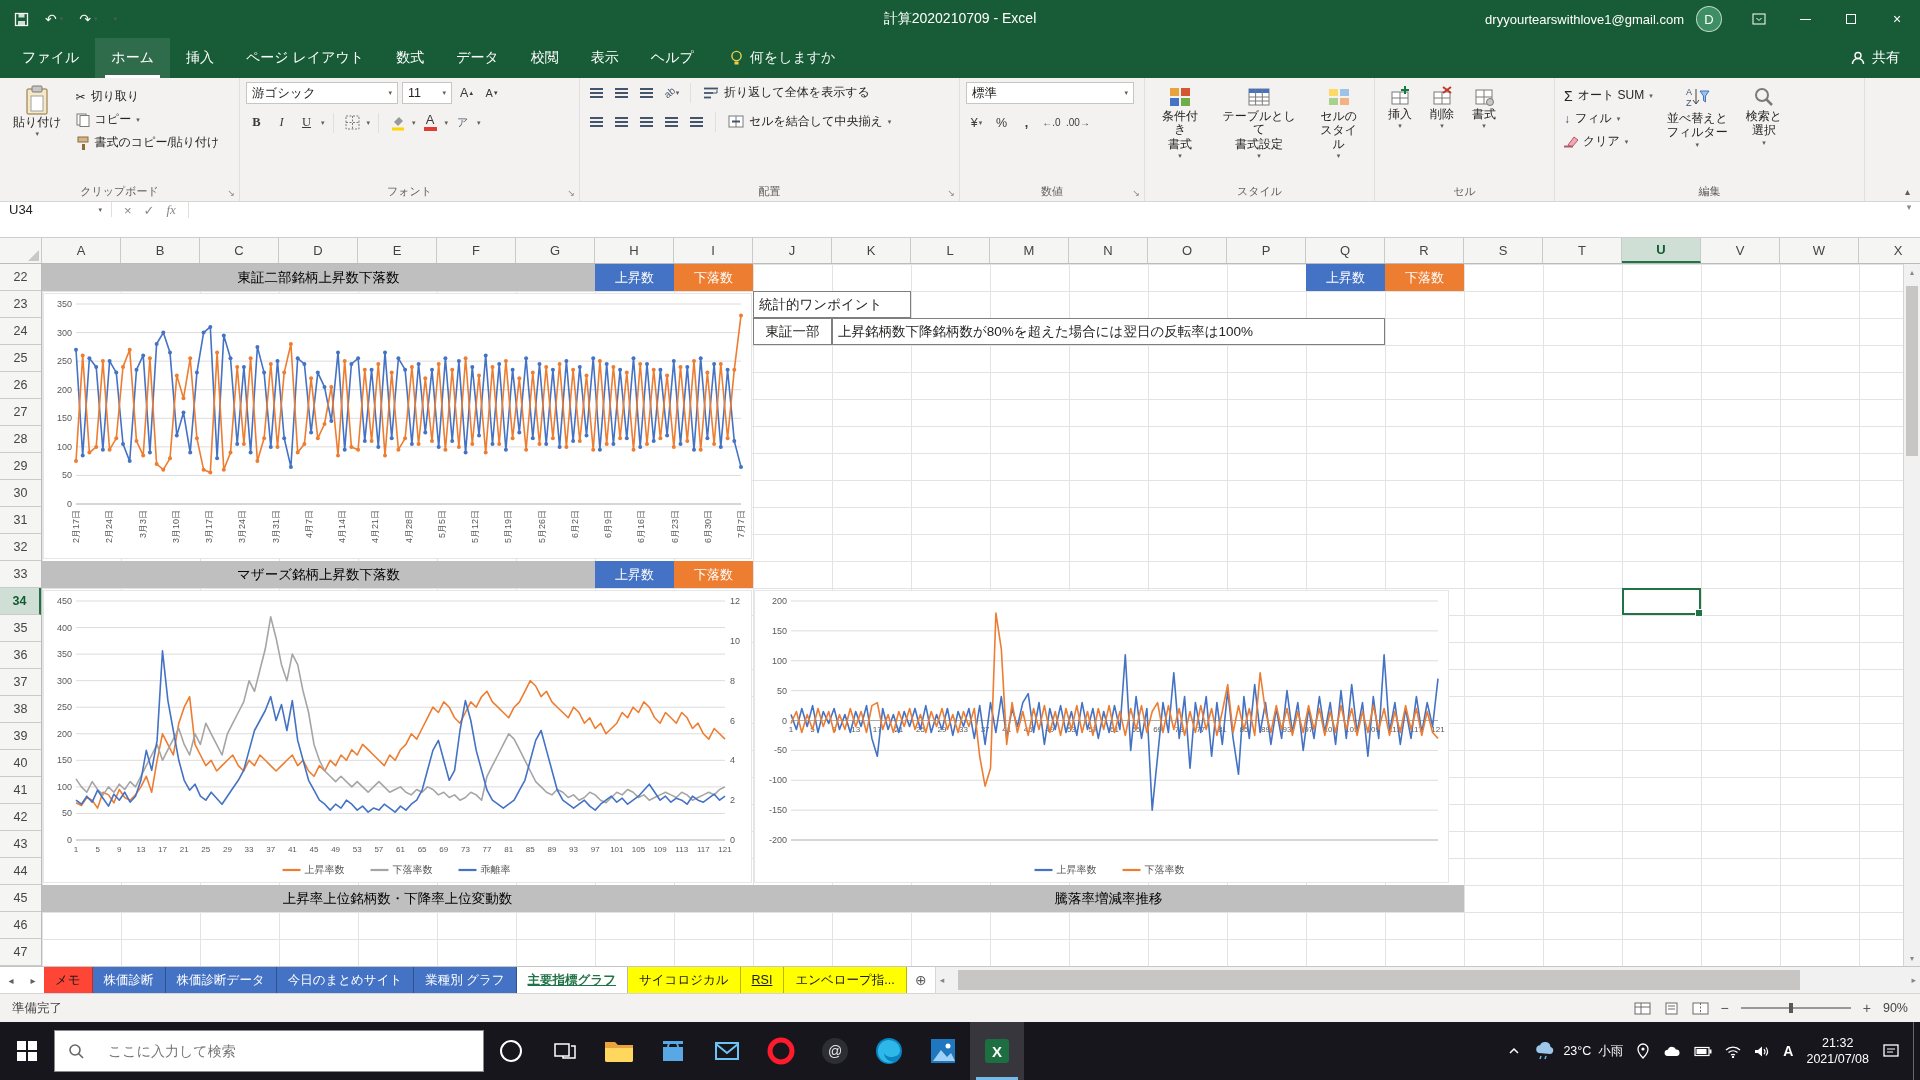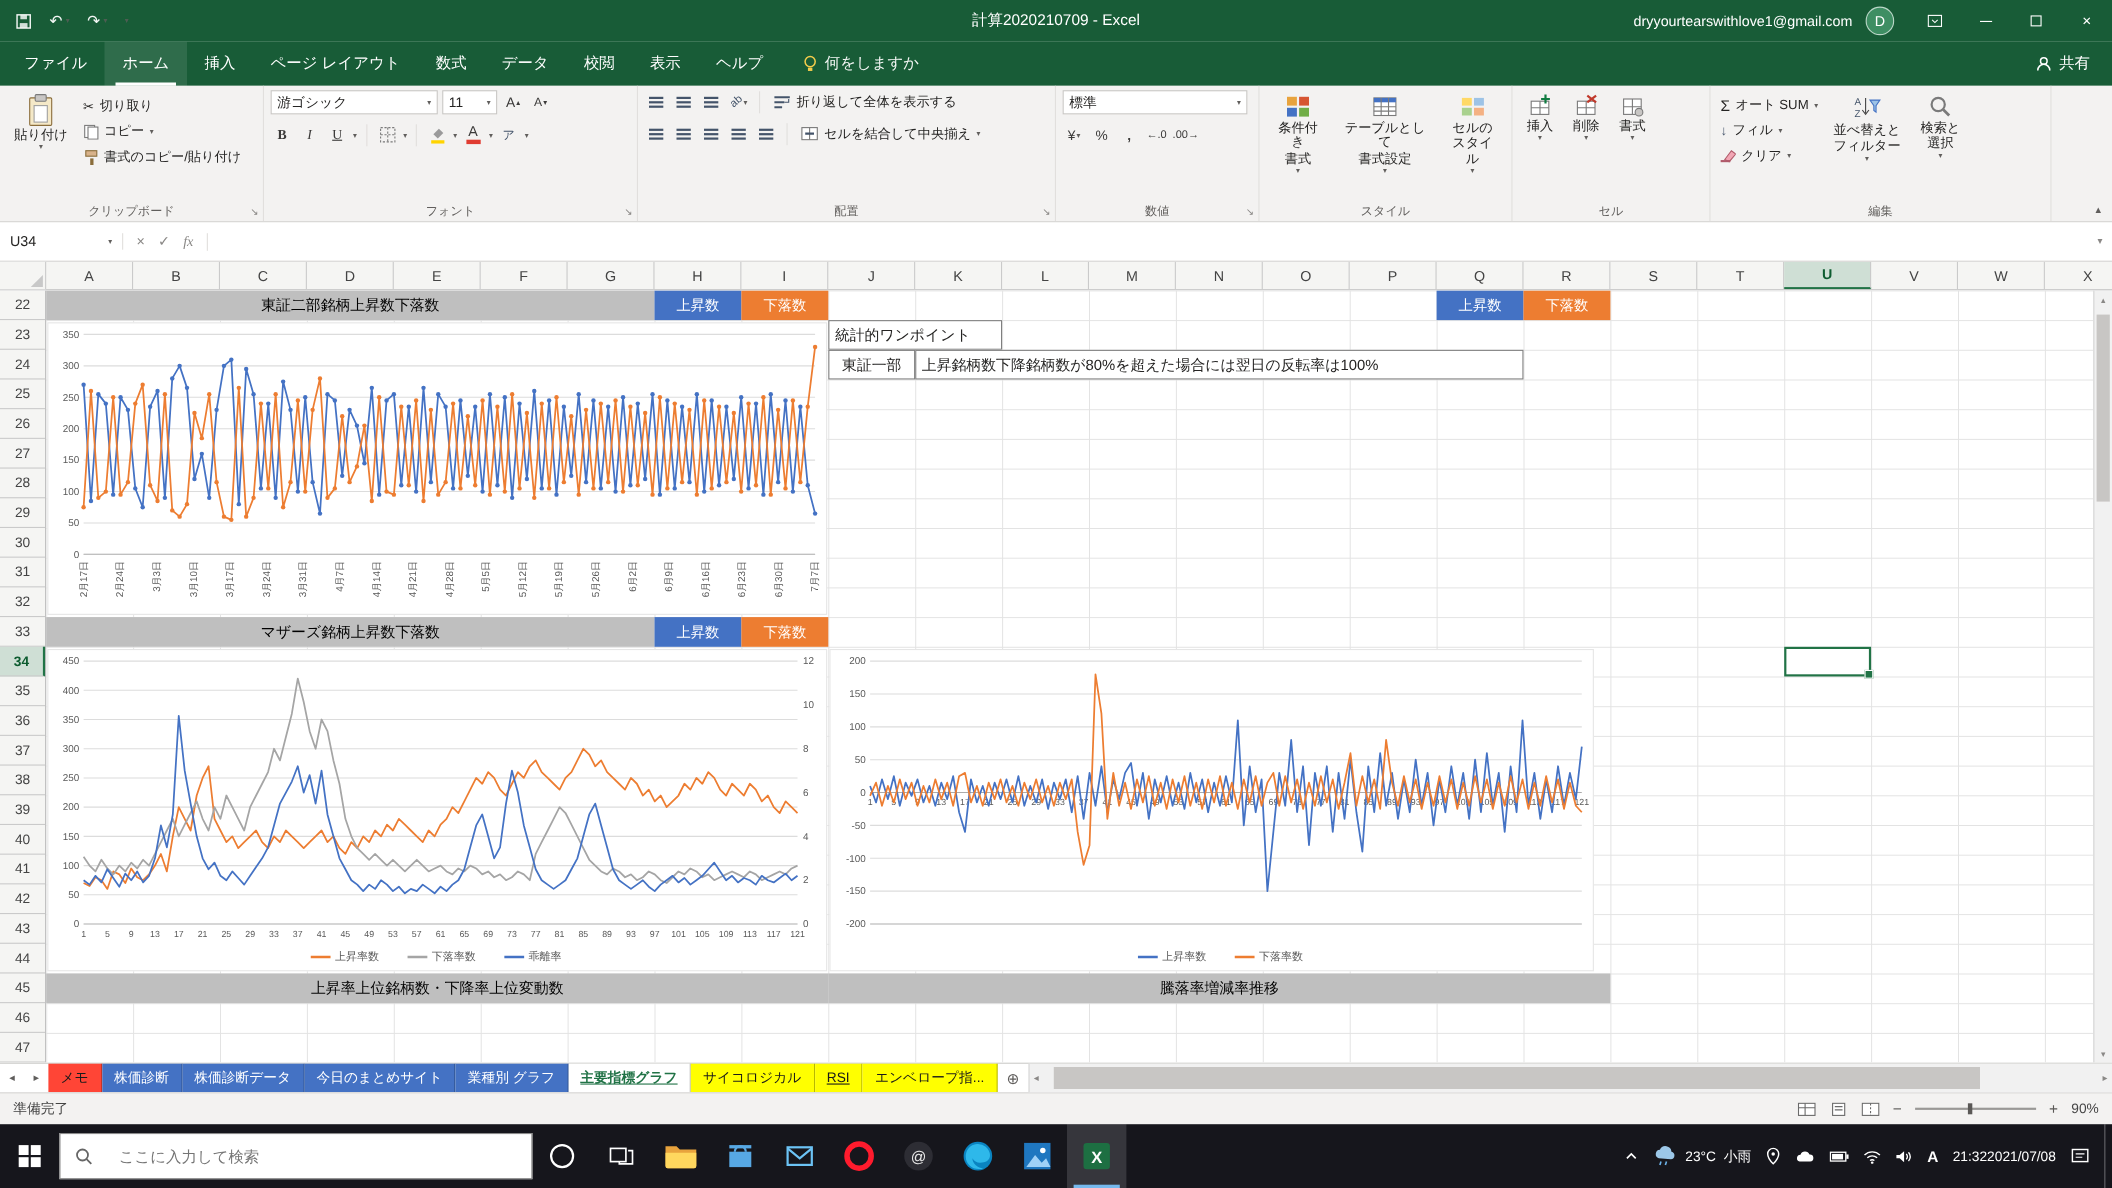--- a/index.html
+++ b/index.html
@@ -47,21 +47,21 @@
 .boldB{font-weight:bold;font-family:"Liberation Serif",serif}
 .italI{font-style:italic;font-family:"Liberation Serif",serif}
 .undU{text-decoration:underline;font-family:"Liberation Serif",serif}
 .acolor{position:relative;font-size:13px;line-height:12px;display:inline-flex;flex-direction:column;align-items:center}
 .acolor .bar{width:13px;height:4px;margin-top:1px;display:block}
 .orient{display:inline-block;transform:rotate(-40deg);font-size:10px;color:#44546a}
 .vline{width:1px;height:40px;background:#e1dfdd;margin:0 4px}
 .collapse-ribbon{position:absolute;right:10px;bottom:4px;color:#605e5c;font-size:10px}
 
 
-.fbar{height:36px;display:flex;align-items:center;background:#fff;border-bottom:1px solid #cfcdcb;flex:0 0 auto}
+.fbar{height:36px;display:flex;align-items:flex-start;background:#fff;border-bottom:1px solid #cfcdcb;flex:0 0 auto}
 .namebox{width:112px;display:flex;align-items:center;justify-content:space-between;padding:0 9px;border-right:1px solid #e1dfdd;font-size:13px}
 .fxicons{display:flex;align-items:center;gap:12px;padding:0 12px;color:#8a8886;border-right:1px solid #e1dfdd;font-size:13px}
 .fx{font-style:italic;font-family:"Liberation Serif",serif}
 .finput{flex:1}
 .fexpand{width:22px;display:flex;align-items:center;justify-content:center;color:#8a8886;font-size:9px}
 
 
 .colhead{height:26px;display:flex;background:#f5f5f3;border-bottom:1px solid #bcbcbc;flex:0 0 auto}
 .corner{width:42px;flex:0 0 42px;border-right:1px solid #cacaca;position:relative;background:#f5f5f3}
 .corner::after{content:"";position:absolute;right:2px;bottom:2px;border-left:11px solid transparent;border-bottom:11px solid #c8c8c8}
@@ -105,21 +105,21 @@
 .taskbar{height:58px;background:#16161c;display:flex;align-items:center;color:#fff;flex:0 0 auto}
 .tbtile{width:54px;height:58px;display:flex;align-items:center;justify-content:center;position:relative;flex:0 0 auto}
 .tbtile.active{background:rgba(255,255,255,.14)}
 .tbtile.active::after{content:"";position:absolute;left:6px;right:6px;bottom:0;height:3px;background:#76b9ed}
 .winlogo{display:grid;grid-template-columns:9px 9px;grid-template-rows:9px 9px;gap:2px}
 .winlogo div{background:#fff}
 .searchbox{width:430px;height:42px;background:#fff;display:flex;align-items:center;gap:24px;padding:0 13px;border:1px solid #8a8a8a;flex:0 0 auto}
 .searchinput{border:none;outline:none;flex:1;font-size:14px;color:#333;font-family:inherit;background:transparent}
 .tray{margin-left:auto;display:flex;align-items:center;gap:13px;padding-right:2px;font-size:12.5px;height:100%}
 .weather{display:flex;align-items:center;gap:7px;white-space:nowrap}
-.clock{display:flex;flex-direction:row;align-items:center;line-height:1.3;font-size:12.5px}
+.clock{display:flex;flex-direction:column;align-items:center;line-height:1.3;font-size:12.5px}
 .sliver{width:5px;height:100%;border-left:1px solid rgba(255,255,255,.35)}
 .trayico{display:flex;align-items:center;justify-content:center}
 .ime{font-size:14px;font-weight:bold}
 </style>
 </head>
 <body>
 
 <div class="screen">
 
   <div class="titlebar">

